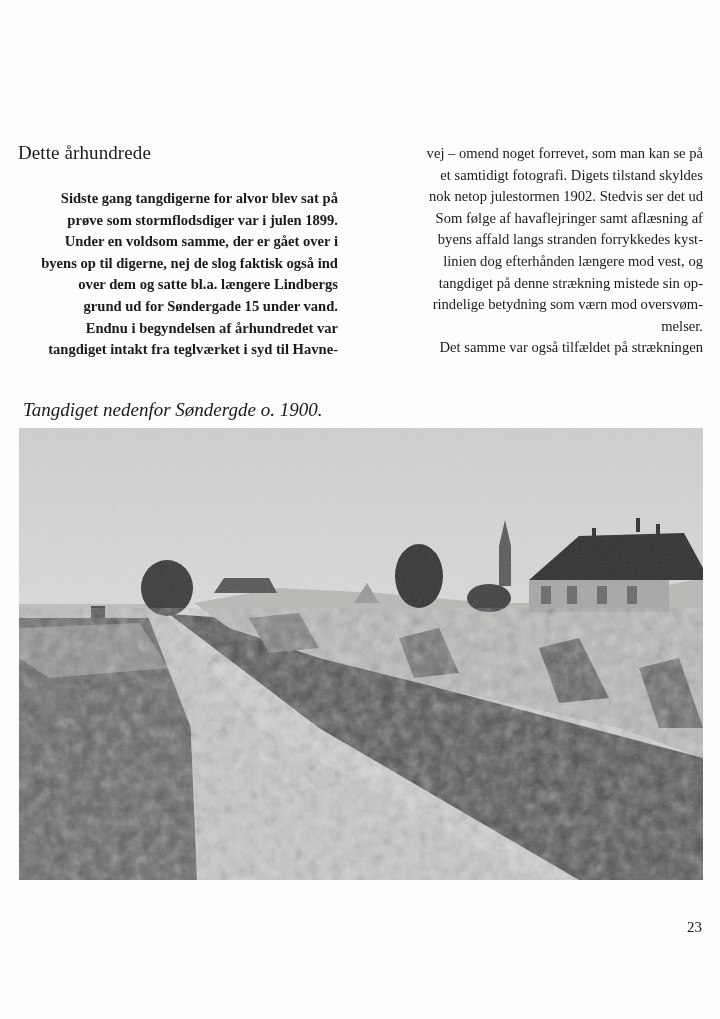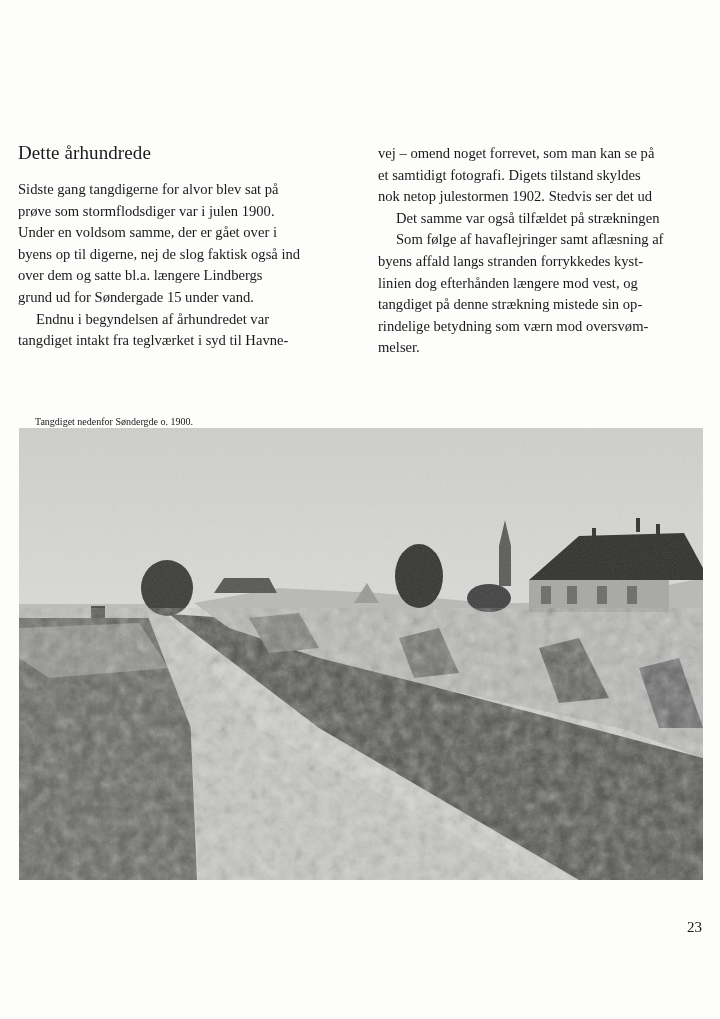--- a/index.html
+++ b/index.html
@@ -2,67 +2,67 @@
 <html><head>
   <meta charset="utf-8">
   <style>
     html, body { margin: 0; padding: 0; background: #ffffff; }
     body { width: 720px; height: 1019px; position: relative; overflow: hidden;
       font-family: "Liberation Serif", "DejaVu Serif", serif; color: #1a1a1a; }
     .page { position: absolute; left: 0; top: 0; width: 720px; height: 1019px; background: #fdfdfc; }
     .heading { position: absolute; left: 18px; top: 141px; font-size: 19px; line-height: 24px; letter-spacing: 0.1px; margin: 0; font-weight: normal; color: #1a1a1a; }
     .col { position: absolute; font-size: 14.6px; line-height: 21.6px; }
     .col p { margin: 0; }
-    .col .line { display: block; white-space: nowrap; }
+    .col .line { display: block; white-space: nowrap; text-align: right; }
     .col .indent { padding-left: 18px; }
-    .col-left { left: 18px; top: 179px; width: 320px; }
+    .col-left { left: 18px; top: 188px; width: 320px; font-weight: bold; }
     .col-right { left: 378px; top: 143px; width: 325px; }
-    .caption { position: absolute; left: 19px; top: 396px; font-size: 10px; line-height: 20px; margin: 16px; }
+    .caption { position: absolute; left: 19px; top: 396px; font-style: italic; font-size: 19px; line-height: 20px; margin: 4px; }
     .photo { position: absolute; left: 19px; top: 428px; width: 684px; height: 452px; overflow: hidden; background: #d2d2d0; }
     .photo svg { display: block; }
     .page-number { position: absolute; left: 687px; top: 910px; font-size: 15px; line-height: 20px; margin-top: 7px; }
   </style>
 </head>
 <body>
 
 <div class="page">
 
   <h2 class="heading">Dette århundrede</h2>
 
   <div class="col col-left">
     <p>
       <span class="line">Sidste gang tangdigerne for alvor blev sat på</span>
-      <span class="line">prøve som stormflodsdiger var i julen 1900.</span>
+      <span class="line">prøve som stormflodsdiger var i julen 1899.</span>
       <span class="line">Under en voldsom samme, der er gået over i</span>
       <span class="line">byens op til digerne, nej de slog faktisk også ind</span>
       <span class="line">over dem og satte bl.a. længere Lindbergs</span>
       <span class="line">grund ud for Søndergade 15 under vand.</span>
     </p>
     <p>
       <span class="line indent">Endnu i begyndelsen af århundredet var</span>
       <span class="line">tangdiget intakt fra teglværket i syd til Havne-</span>
     </p>
   </div>
 
   <div class="col col-right">
     <p>
       <span class="line">vej – omend noget forrevet, som man kan se på</span>
       <span class="line">et samtidigt fotografi. Digets tilstand skyldes</span>
       <span class="line">nok netop julestormen 1902. Stedvis ser det ud</span>
     </p>
     <p>
-      <span class="line indent">Det samme var også tilfældet på strækningen</span>
-    </p>
-    <p>
       <span class="line indent">Som følge af havaflejringer samt aflæsning af</span>
       <span class="line">byens affald langs stranden forrykkedes kyst-</span>
       <span class="line">linien dog efterhånden længere mod vest, og</span>
       <span class="line">tangdiget på denne strækning mistede sin op-</span>
       <span class="line">rindelige betydning som værn mod oversvøm-</span>
       <span class="line">melser.</span>
+    </p>
+    <p>
+      <span class="line indent">Det samme var også tilfældet på strækningen</span>
     </p>
   </div>
 
   <p class="caption">Tangdiget nedenfor Søndergde o. 1900.</p>
 
   <div class="photo" title="Black-and-white photograph of a dirt path running alongside a rough stone-and-seaweed dike, with grass on the left and houses, a church spire and trees on the right horizon.">
     <svg width="684" height="452" viewBox="0 0 684 452" xmlns="http://www.w3.org/2000/svg">
       <defs>
         <filter id="grain" x="0" y="0" width="100%" height="100%">
           <feTurbulence type="fractalNoise" baseFrequency="0.9" numOctaves="2" seed="3" result="n"></feTurbulence>

